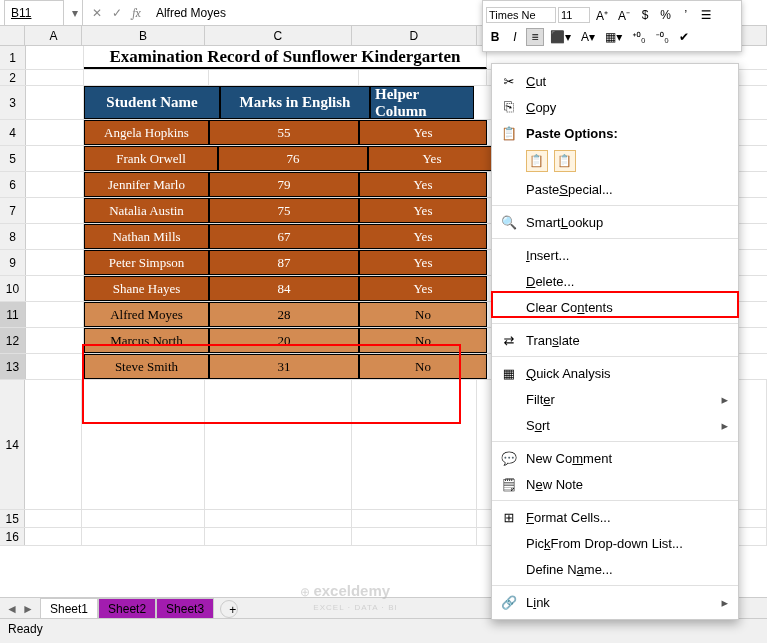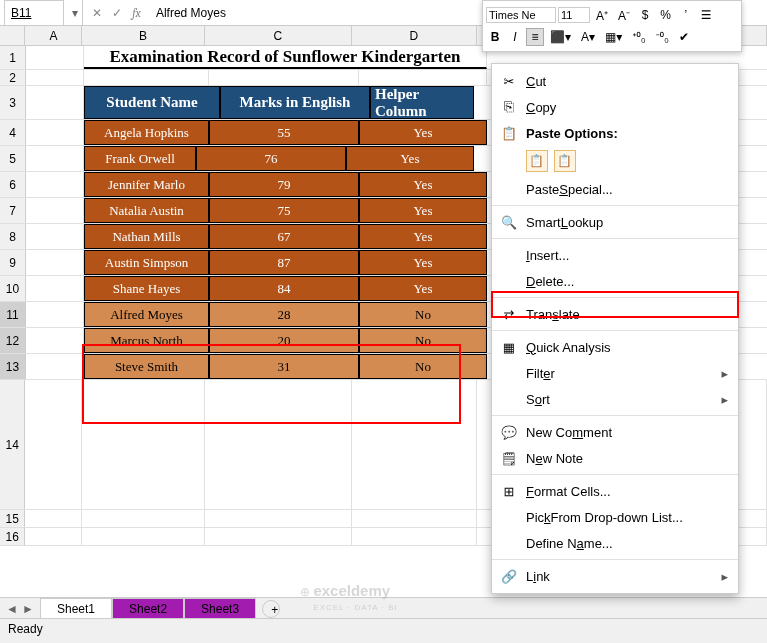--- a/index.html
+++ b/index.html
@@ -50,21 +50,21 @@
 .ctx .item { display: flex; align-items: center; height: 26px; padding: 0 10px 0 34px; position: relative; font-size: 13px; }
 .ctx .sep { height: 1px; background: #e0e0e0; margin: 3px 0; }
 .ctx .ic { position: absolute; left: 8px; width: 18px; text-align: center; font-size: 13px; }
 .ctx .arrow { margin-left: auto; color: #555; }
 .ctx .po { display: flex; gap: 6px; padding: 4px 10px 4px 34px; }
 .ctx .po .pb { width: 22px; height: 22px; border: 1px solid #e5b96d; background: #fff4e0; display: flex; align-items: center; justify-content: center; color: #c57d2c; }
 
 
 .tabs { position: absolute; bottom: 24px; left: 0; right: 0; height: 22px; background: #f0f0f0; border-top: 1px solid #ccc; display: flex; align-items: center; padding-left: 40px; gap: 0; }
 .tabs .nav { position: absolute; left: 6px; display: flex; gap: 4px; color: #666; }
-.tabs .tab { padding: 3px 16px; border: 1px solid #ccc; border-bottom: none; background: #fff; font-size: 12px; }
+.tabs .tab { padding: 3px 9px; border: 1px solid #ccc; border-bottom: none; background: #fff; font-size: 12px; }
 .tabs .tab.inactive { background: #a21caf; }
 .tabs .plus { padding: 2px 8px; border: 1px solid #ccc; border-radius: 50%; margin-left: 6px; width: 18px; height: 18px; text-align: center; line-height: 14px; }
 
 
 .status { position: absolute; bottom: 0; left: 0; right: 0; height: 25px; background: #f0f0f0; border-top: 1px solid #ccc; padding: 3px 8px; font-size: 12px; }
 
 
 .wm { position: absolute; left: 300px; top: 582px; color: #bbb; font-size: 12px; opacity: .6; pointer-events: none; }
 .wm b { font-size: 15px; }
 
@@ -124,21 +124,21 @@
       <div class="row" style="height: 26px;">
         <div class="rh">4</div>
         <div class="cell" style="width:58px;"></div>
         <div class="cell td" style="width:125px;">Angela Hopkins</div>
         <div class="cell td" style="width:150px;">55</div>
         <div class="cell td" style="width:128px;">Yes</div>
       </div>
       <div class="row" style="height: 26px;">
         <div class="rh">5</div>
         <div class="cell" style="width:58px;"></div>
-        <div class="cell td" style="width:112px;">Frank Orwell</div>
+        <div class="cell td" style="width:134px;">Frank Orwell</div>
         <div class="cell td" style="width:150px;">76</div>
         <div class="cell td" style="width:128px;">Yes</div>
       </div>
       <div class="row" style="height: 26px;">
         <div class="rh">6</div>
         <div class="cell" style="width:58px;"></div>
         <div class="cell td" style="width:125px;">Jennifer Marlo</div>
         <div class="cell td" style="width:150px;">79</div>
         <div class="cell td" style="width:128px;">Yes</div>
       </div>
@@ -152,21 +152,21 @@
       <div class="row" style="height: 26px;">
         <div class="rh">8</div>
         <div class="cell" style="width:58px;"></div>
         <div class="cell td" style="width:125px;">Nathan Mills</div>
         <div class="cell td" style="width:150px;">67</div>
         <div class="cell td" style="width:128px;">Yes</div>
       </div>
       <div class="row" style="height: 26px;">
         <div class="rh">9</div>
         <div class="cell" style="width:58px;"></div>
-        <div class="cell td" style="width:125px;">Austin Simpson</div>
+        <div class="cell td" style="width:125px;">Peter Simpson</div>
         <div class="cell td" style="width:150px;">87</div>
         <div class="cell td" style="width:128px;">Yes</div>
       </div>
       <div class="row" style="height: 26px;">
         <div class="rh">10</div>
         <div class="cell" style="width:58px;"></div>
         <div class="cell td" style="width:125px;">Shane Hayes</div>
         <div class="cell td" style="width:150px;">84</div>
         <div class="cell td" style="width:128px;">Yes</div>
       </div>
@@ -268,20 +268,21 @@
   <div class="po">
     <div class="pb">📋</div>
     <div class="pb">📋</div>
   </div>
   <div class="item">Paste <span class="underline">S</span>pecial...</div>
   <div class="sep"></div>
   <div class="item"><span class="ic">🔍</span>Smart <span class="underline">L</span>ookup</div>
   <div class="sep"></div>
   <div class="item"><span class="underline">I</span>nsert...</div>
   <div class="item"><span class="underline">D</span>elete...</div>
+  <div class="item">Clear Co<span class="underline">n</span>tents</div>
   <div class="sep"></div>
   <div class="item"><span class="ic">⇄</span>Tran<span class="underline">s</span>late</div>
   <div class="sep"></div>
   <div class="item"><span class="ic">▦</span><span class="underline">Q</span>uick Analysis</div>
   <div class="item">Filt<span class="underline">e</span>r<span class="arrow">▸</span></div>
   <div class="item">S<span class="underline">o</span>rt<span class="arrow">▸</span></div>
   <div class="sep"></div>
   <div class="item"><span class="ic">💬</span>New Co<span class="underline">m</span>ment</div>
   <div class="item"><span class="ic">🗒</span>N<span class="underline">e</span>w Note</div>
   <div class="sep"></div>

